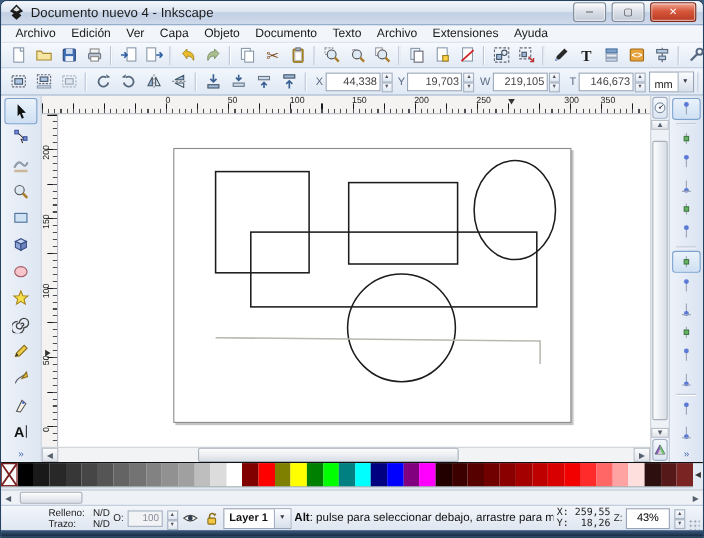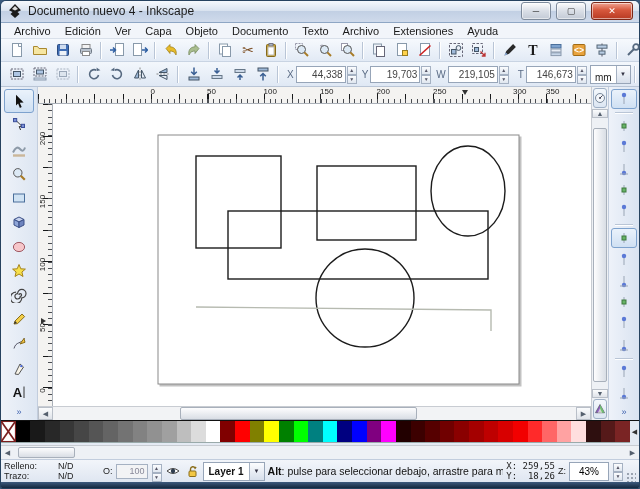--- a/index.html
+++ b/index.html
@@ -66,21 +66,21 @@
   .sw{flex:1;height:100%;}
   .sw.none{background:#fff;position:relative;}
   .sw.none svg{position:absolute;inset:0;width:100%;height:100%;}
   .pal-arrow{width:9px;height:21px;display:flex;align-items:center;justify-content:center;font-size:7px;color:#333;background:#e4eaf3;border-top:1px solid #111;}
   .palscroll{flex:0 0 13px;background:#eef1f5;border-top:1px solid #c8ccd2;display:flex;align-items:stretch;}
   .palthumb{width:55px;background:linear-gradient(#fdfdfe,#d9dee5);border:1px solid #a8b0bb;border-radius:2px;margin:1px 0 1px 4px;}
   
   .statusbar{flex:0 0 22px;background:linear-gradient(#f2f5fa,#dfe6f1);border-top:1px solid #c2cddd;display:flex;align-items:center;font-size:9px;color:#222;padding:0 3px;gap:3px;}
   .fillstroke{display:flex;flex-direction:column;justify-content:center;line-height:10px;width:96px;}
   .fillstroke .row{display:flex;}
-  .fillstroke .lab{width:54px;}
+  .fillstroke .lab{width:54px;margin-left:40px;}
   .statusbar .small-fld{width:26px;height:13px;border:1px solid #a5b1c2;background:#f2f3f5;color:#889;text-align:right;font-size:9px;padding:0 2px;}
   .layerbox{display:flex;align-items:center;border:1px solid #97a5b8;background:#fff;height:17px;}
   .layerbox .lval{font-size:10px;color:#111;font-weight:bold;padding:0 5px;white-space:nowrap;}
   .layerbox .ubtn{width:14px;height:100%;background:linear-gradient(#fbfcfe,#d7dfeb);border-left:1px solid #a5b1c2;font-size:6px;color:#334;display:flex;align-items:center;justify-content:center;}
   .statusmsg{flex:1;font-size:10.5px;color:#111;white-space:nowrap;overflow:hidden;min-width:0;}
   .coords{font-family:"DejaVu Sans Mono",monospace;font-size:9px;line-height:10px;text-align:left;white-space:pre;}
   .zoomfld{width:34px;height:15px;border:1px solid #97a5b8;background:#fff;font-size:10px;text-align:center;}
   .grip{width:10px;height:10px;align-self:flex-end;
     background:radial-gradient(circle at 2px 2px,#9aa3b0 1px,transparent 1px) 0 0/4px 4px;}
   .bottomframe{flex:0 0 6px;background:linear-gradient(#3d5a7e,#14283f);border-radius:0 0 1px 1px;}

